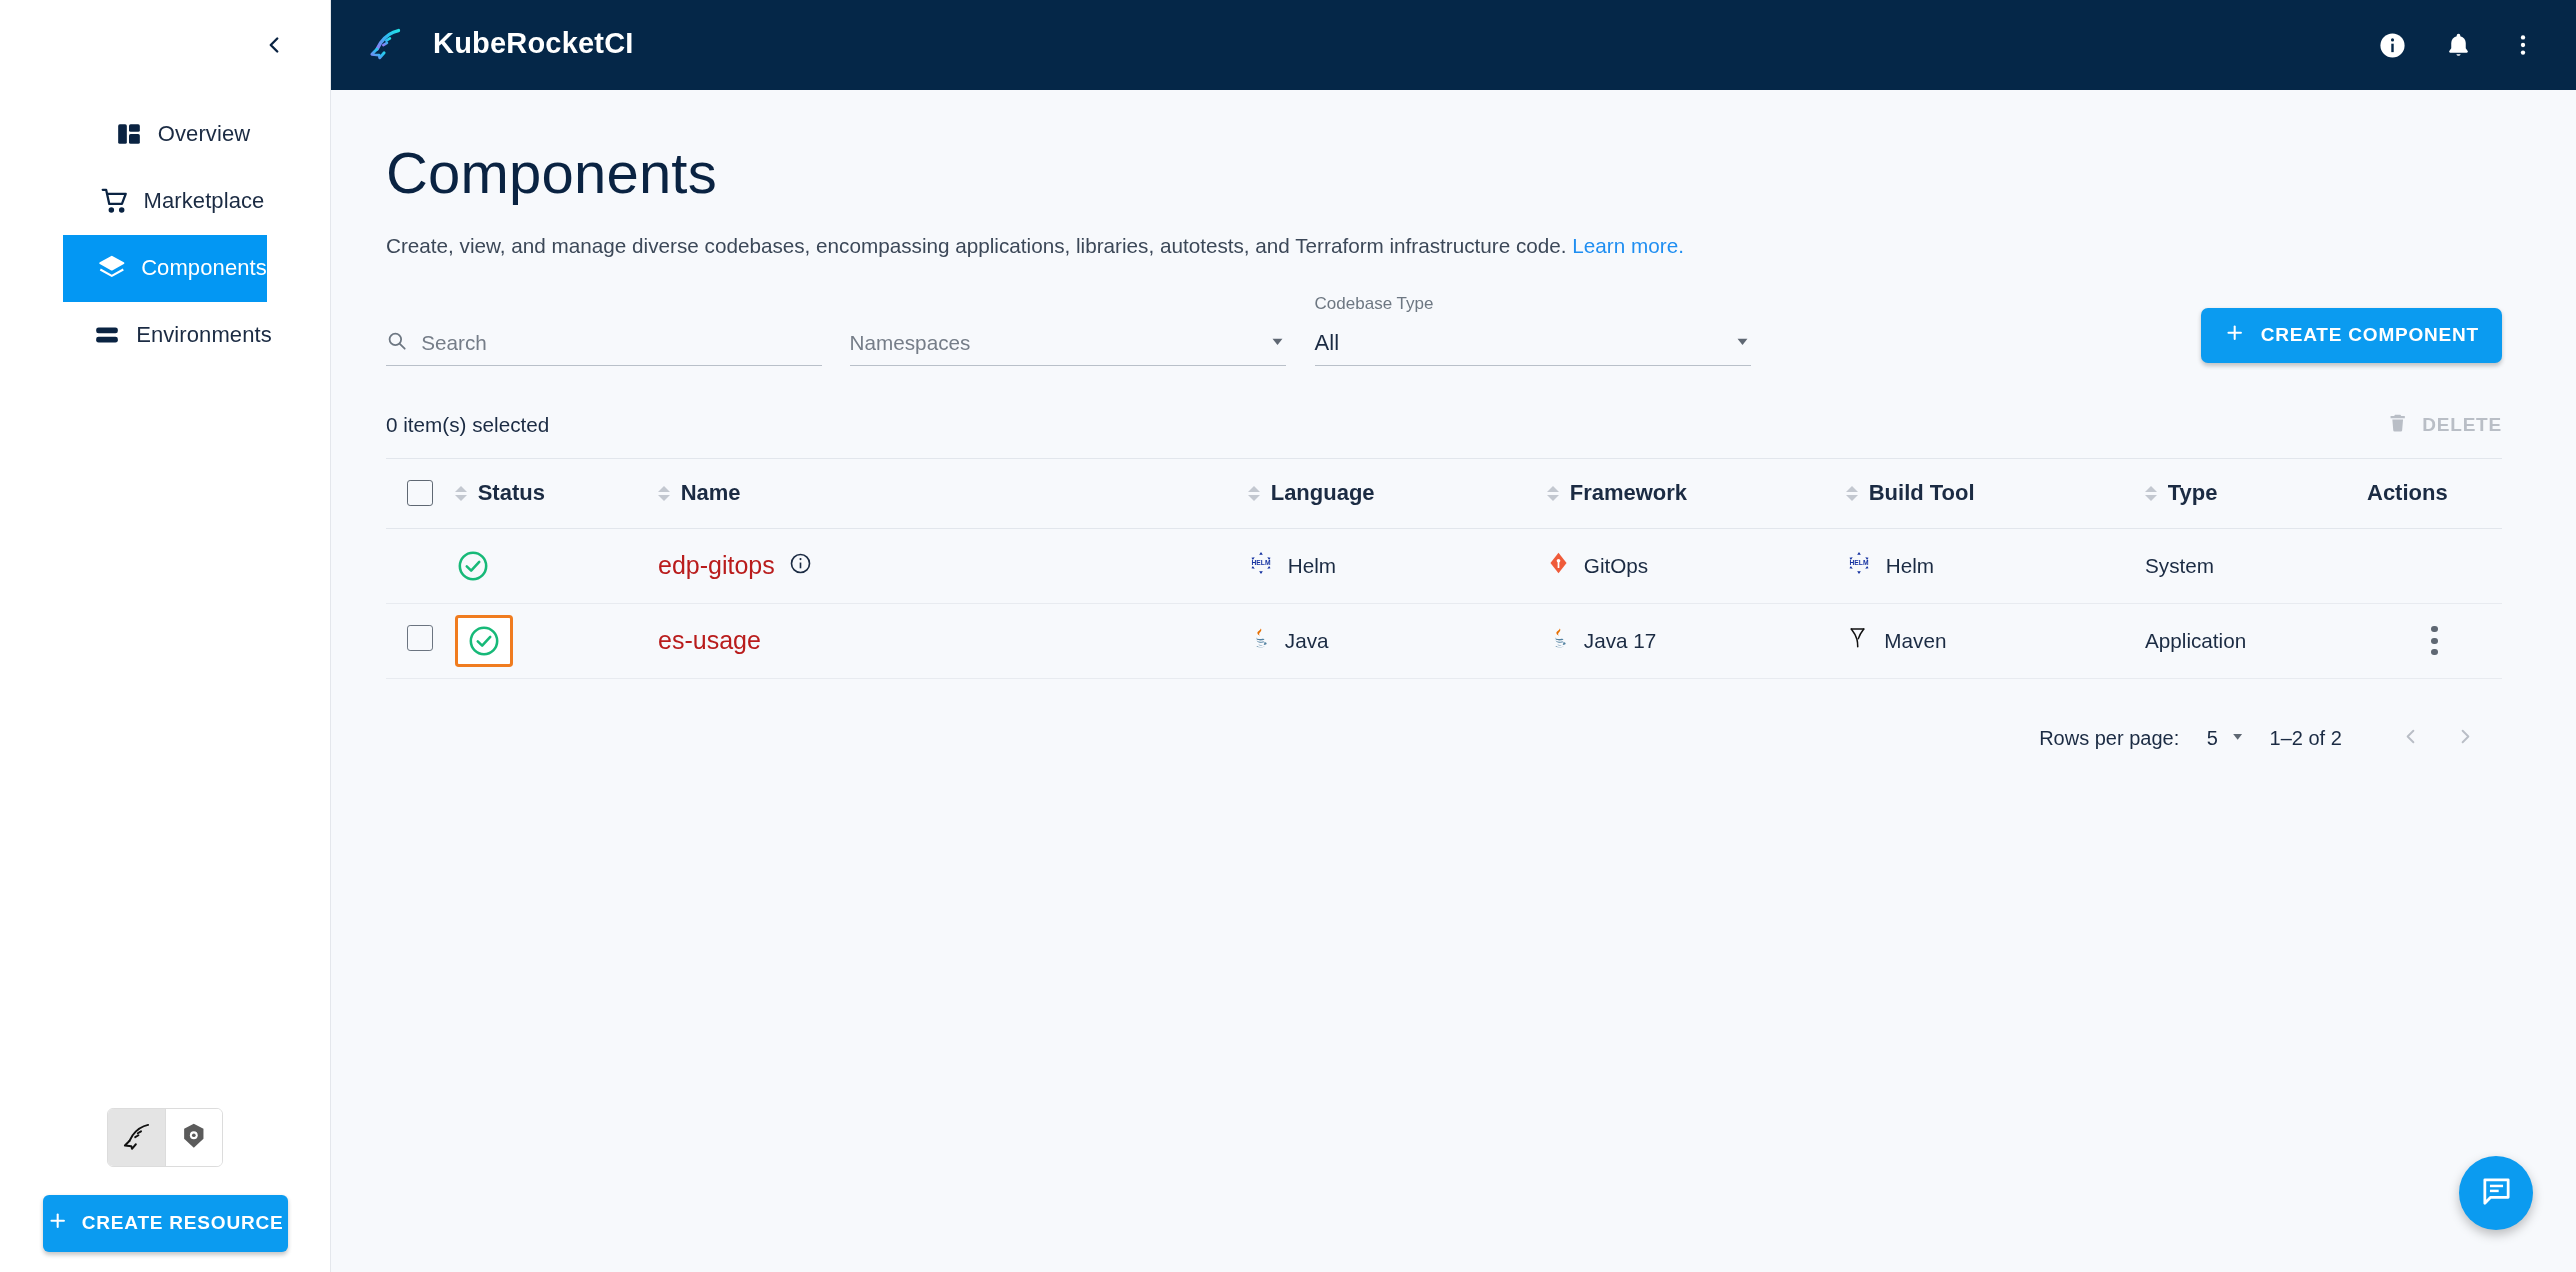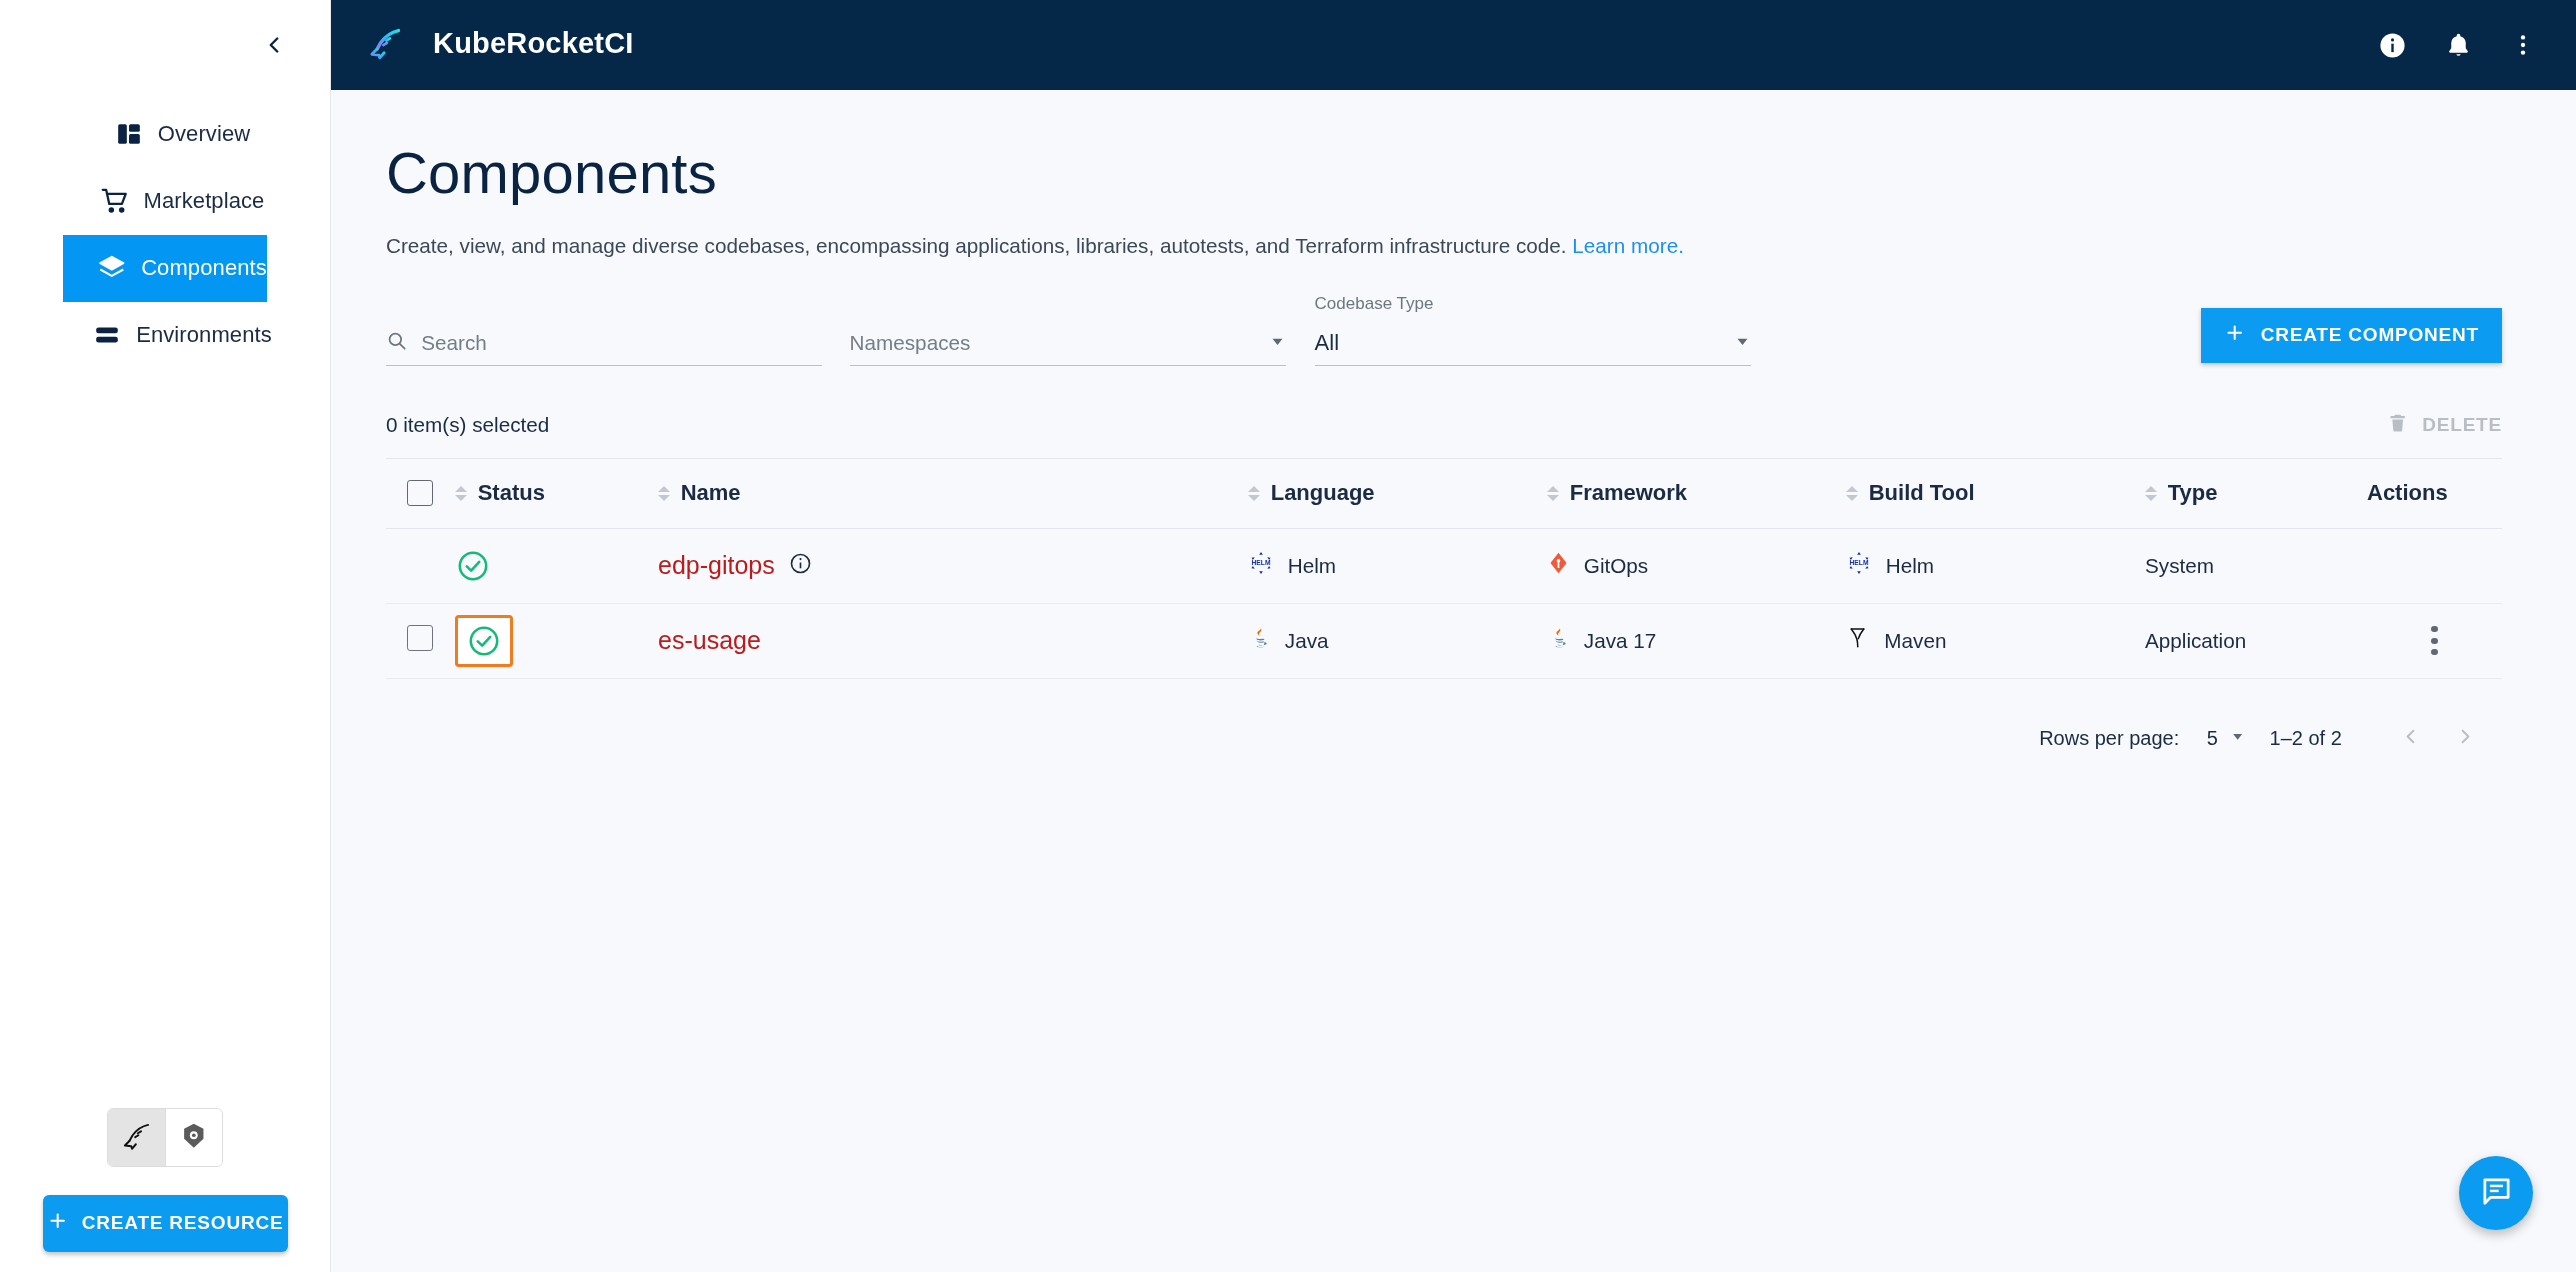--- a/index.html
+++ b/index.html
@@ -144,21 +144,21 @@
     font-size: 20.7px; color: #757d88;
   }
   .input-line .val {
     font-size: 22px; color: #1b2b43;
   }
   .caret { margin-left: auto; }
 
   .create-component {
     margin-left: auto;
     height: 55px; padding: 0 23px;
-    background: #0b9bf0; color: #fff; border: none; border-radius: 0;
+    background: #0b9bf0; color: #fff; border: none; border-radius: 7px;
     font-size: 19px; font-weight: 600; letter-spacing: 0.8px;
     display: flex; align-items: center; gap: 15.3px;
     cursor: pointer;
     box-shadow: 0 2.3px 4.6px rgba(0,0,0,.22);
     font-family: "Liberation Sans", sans-serif;
     align-self: flex-end;
     margin-bottom: 3.1px;
   }
 
   

